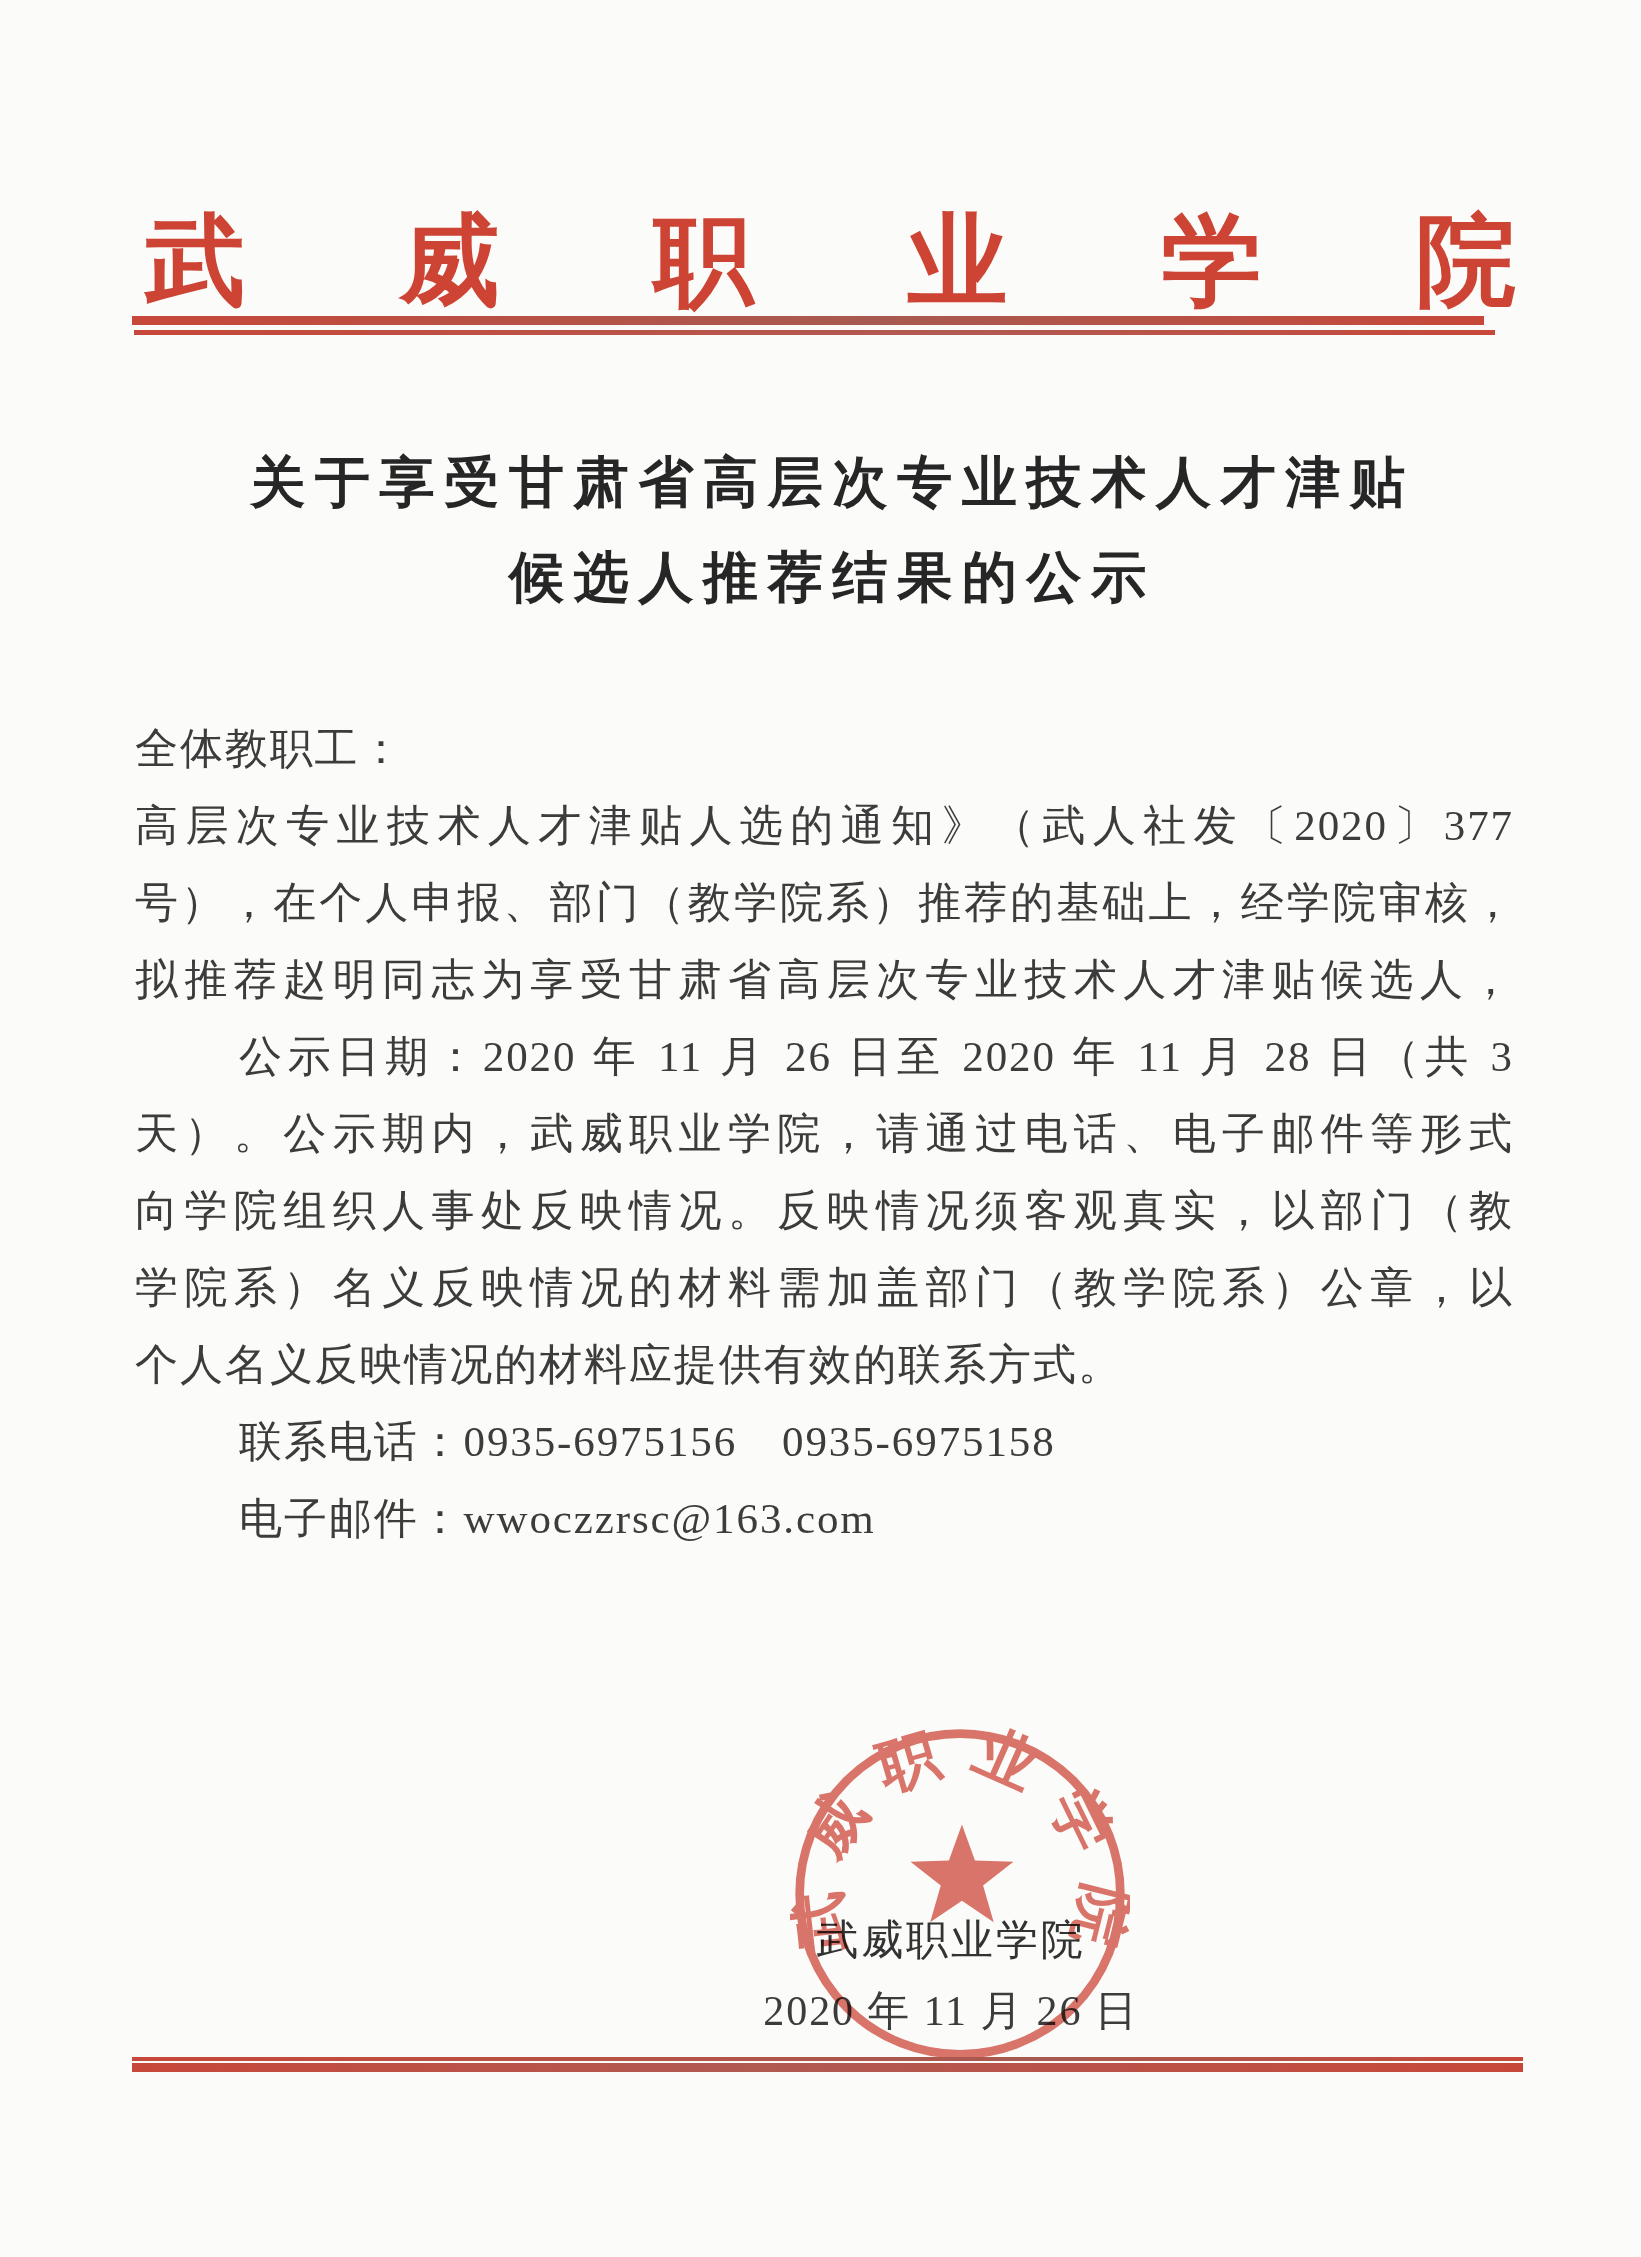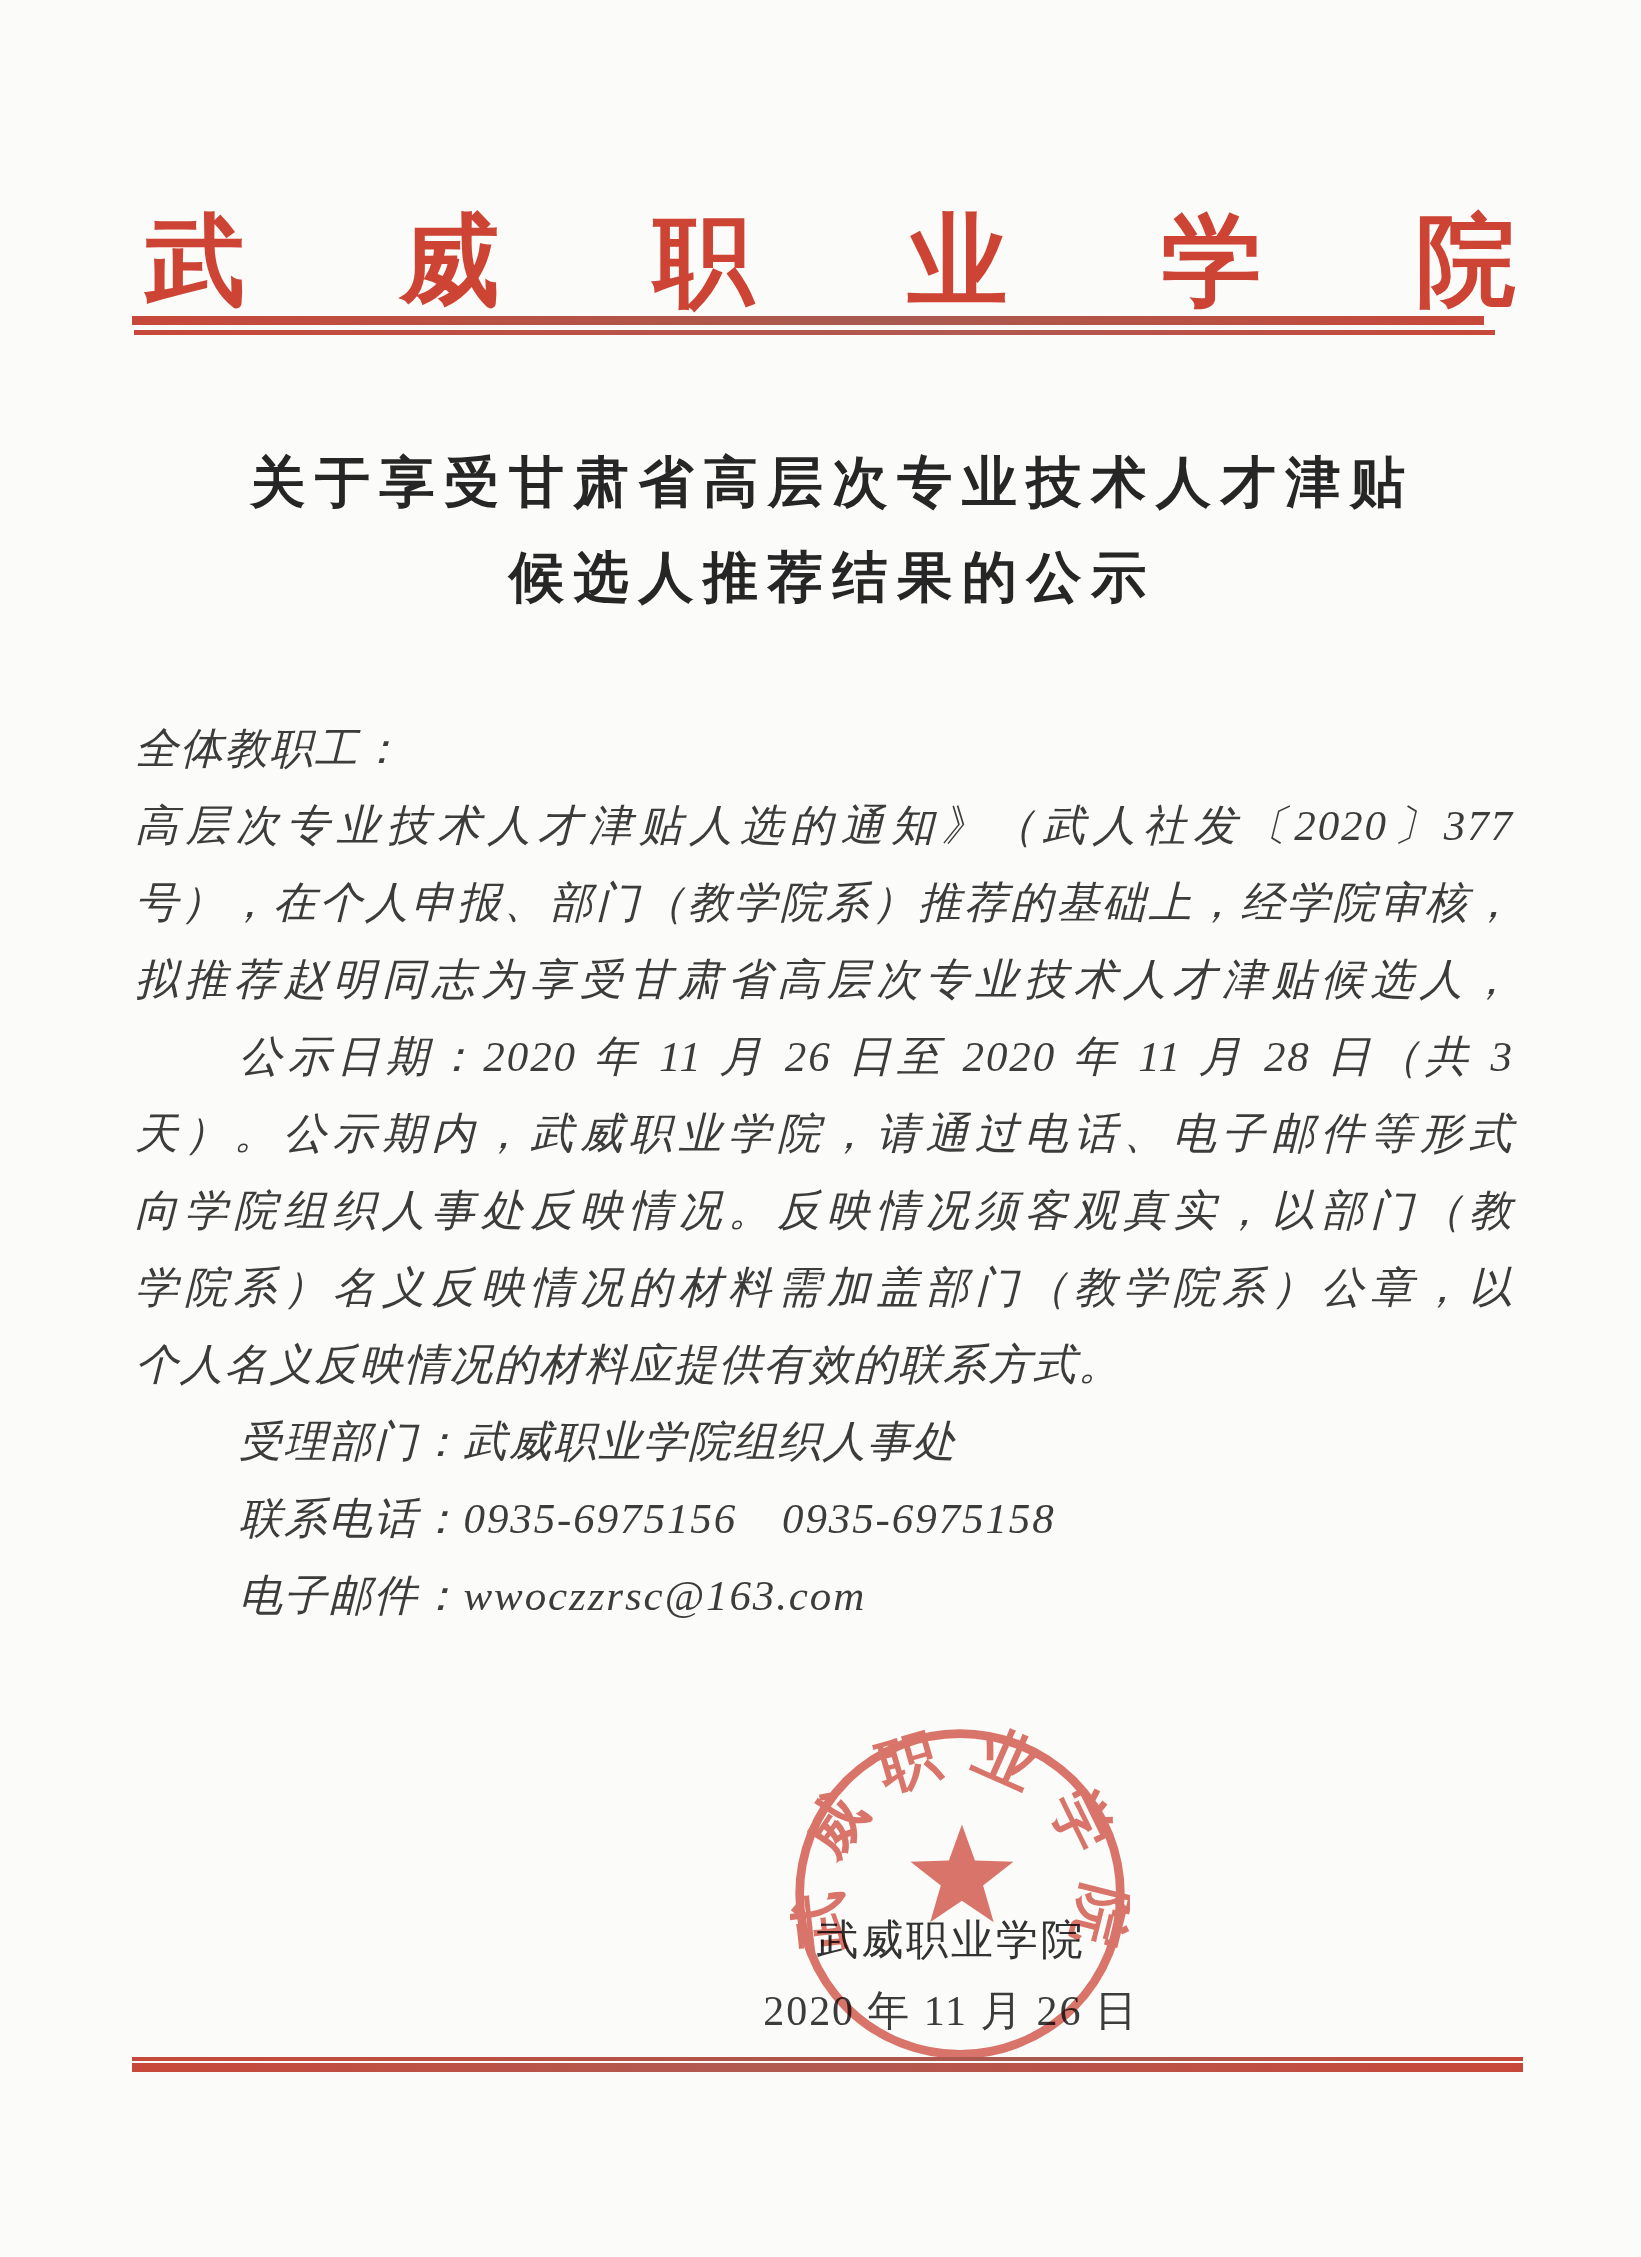--- a/index.html
+++ b/index.html
@@ -62,21 +62,20 @@
 
   
   .doc-body {
     position: absolute;
     left: 135px;
     top: 710px;
     width: 1379px;
     font-size: 43px;
     letter-spacing: 1.9px;
     color: #3c3c3c;
-    font-style: italic;
   }
   .bline {
     height: 77px;
     line-height: 77px;
     white-space: nowrap;
   }
   .bline.fill {
     white-space: normal;
     text-align: justify;
     text-align-last: justify;
@@ -141,21 +140,20 @@
   <div class="doc-body">
     <div class="bline">全体教职工：</div>
     <div class="bline fill">高层次专业技术人才津贴人选的通知》（武人社发〔2020〕377</div>
     <div class="bline fill tight">号），在个人申报、部门（教学院系）推荐的基础上，经学院审核，</div>
     <div class="bline fill">拟推荐赵明同志为享受甘肃省高层次专业技术人才津贴候选人，</div>
     <div class="bline indent fill">公示日期：2020 年 11 月 26 日至 2020 年 11 月 28 日（共 3</div>
     <div class="bline fill">天）。公示期内，武威职业学院，请通过电话、电子邮件等形式</div>
     <div class="bline fill">向学院组织人事处反映情况。反映情况须客观真实，以部门（教</div>
     <div class="bline fill">学院系）名义反映情况的材料需加盖部门（教学院系）公章，以</div>
     <div class="bline">个人名义反映情况的材料应提供有效的联系方式。</div>
-    <div class="bline indent">受理部门：武威职业学院组织人事处</div>
     <div class="bline indent">联系电话：0935-6975156　0935-6975158</div>
     <div class="bline indent">电子邮件：wwoczzrsc@163.com</div>
   </div>
 
   <div class="sig-name">武威职业学院</div>
   <div class="sig-date">2020 年 11 月 26 日</div>
 
   <svg class="seal" viewBox="0 0 352 352">
     <circle cx="176" cy="176" r="166" fill="none" stroke="#d5584a" stroke-width="9"></circle>
     <polygon fill="#d5584a" points="178,104 191.5,141.4 231.3,142.7 199.9,167.1 210.9,205.3 178,183 145.1,205.3 156.1,167.1 124.7,142.7 164.5,141.4"></polygon>

